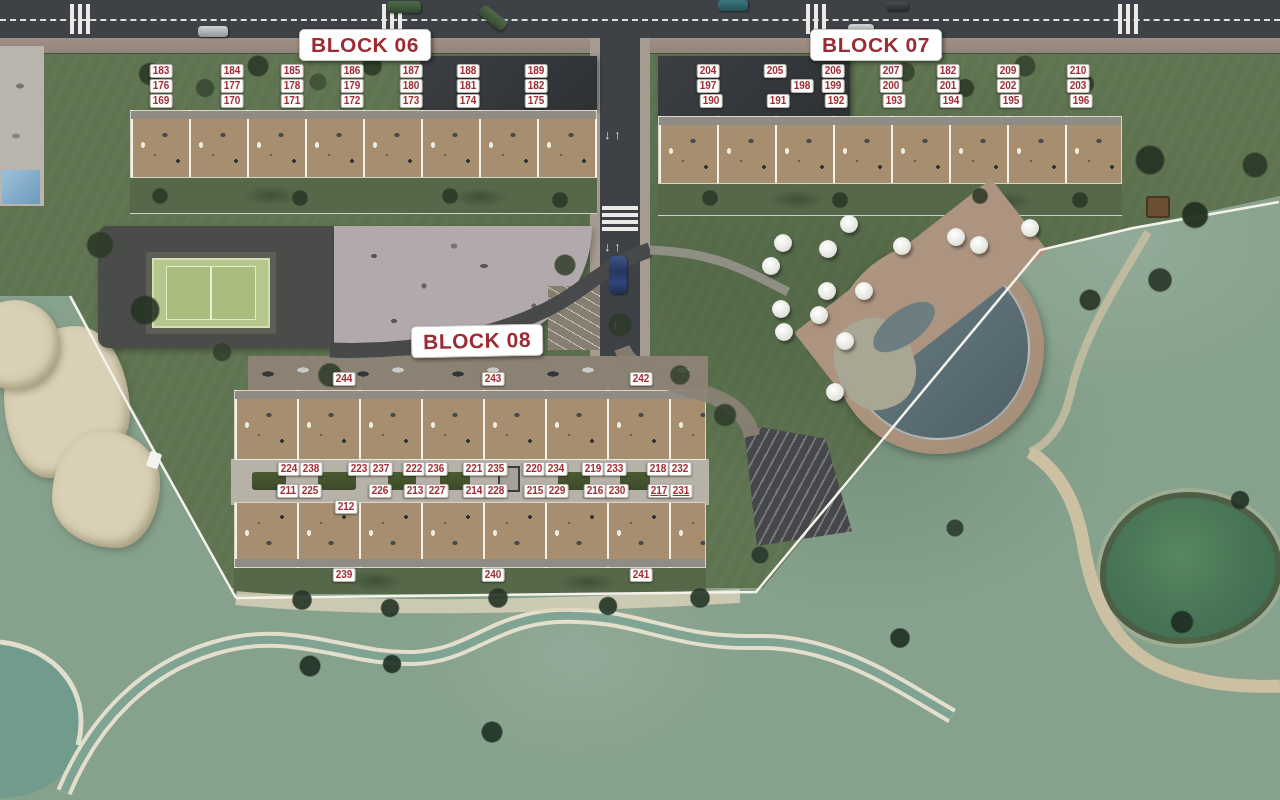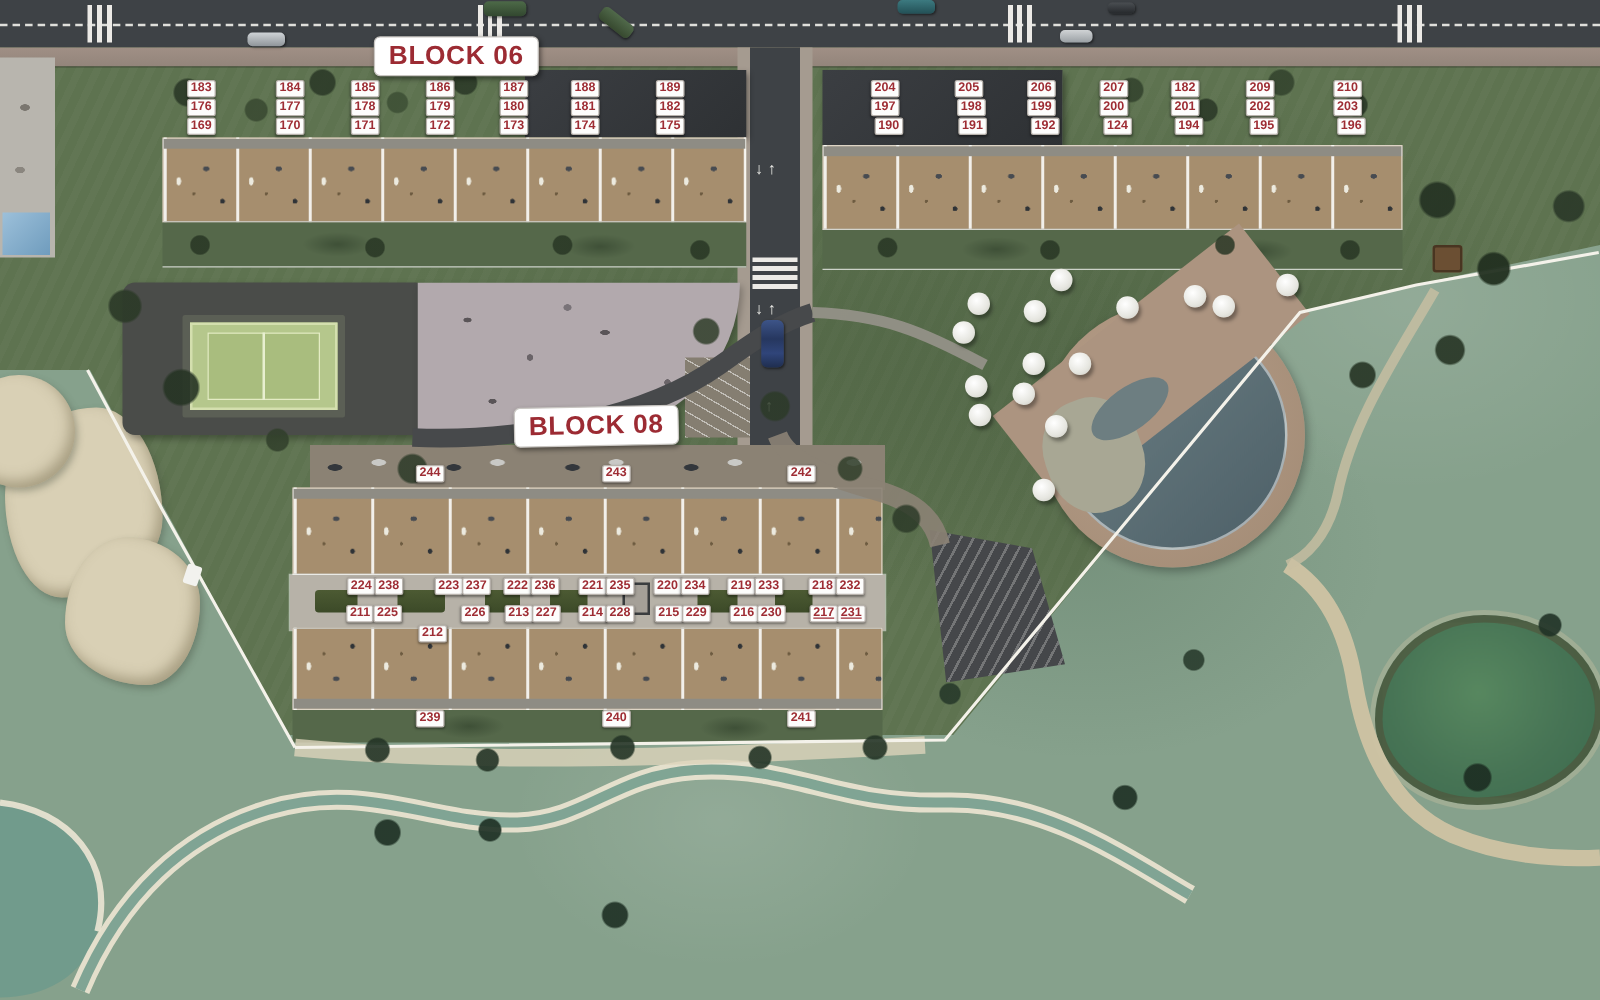--- a/index.html
+++ b/index.html
@@ -334,30 +334,30 @@
       <div class="unit-label" style="left: 468px; top: 101px;">174</div>
       <div class="unit-label" style="left: 536px; top: 101px;">175</div>
       <div class="unit-label" style="left: 708px; top: 71px;">204</div>
       <div class="unit-label" style="left: 775px; top: 71px;">205</div>
       <div class="unit-label" style="left: 833px; top: 71px;">206</div>
       <div class="unit-label" style="left: 891px; top: 71px;">207</div>
       <div class="unit-label" style="left: 948px; top: 71px;">182</div>
       <div class="unit-label" style="left: 1008px; top: 71px;">209</div>
       <div class="unit-label" style="left: 1078px; top: 71px;">210</div>
       <div class="unit-label" style="left: 708px; top: 86px;">197</div>
-      <div class="unit-label" style="left: 777px; top: 86px;">198</div>
+      <div class="unit-label" style="left: 802px; top: 86px;">198</div>
       <div class="unit-label" style="left: 833px; top: 86px;">199</div>
       <div class="unit-label" style="left: 891px; top: 86px;">200</div>
       <div class="unit-label" style="left: 948px; top: 86px;">201</div>
       <div class="unit-label" style="left: 1008px; top: 86px;">202</div>
       <div class="unit-label" style="left: 1078px; top: 86px;">203</div>
       <div class="unit-label" style="left: 711px; top: 101px;">190</div>
       <div class="unit-label" style="left: 778px; top: 101px;">191</div>
       <div class="unit-label" style="left: 836px; top: 101px;">192</div>
-      <div class="unit-label" style="left: 894px; top: 101px;">124</div>
+      <div class="unit-label" style="left: 894px; top: 101px;">193</div>
       <div class="unit-label" style="left: 951px; top: 101px;">194</div>
       <div class="unit-label" style="left: 1011px; top: 101px;">195</div>
       <div class="unit-label" style="left: 1081px; top: 101px;">196</div>
       <div class="unit-label" style="left: 344px; top: 379px;">244</div>
       <div class="unit-label" style="left: 493px; top: 379px;">243</div>
       <div class="unit-label" style="left: 641px; top: 379px;">242</div>
       <div class="unit-label" style="left: 289px; top: 469px;">224</div>
       <div class="unit-label" style="left: 311px; top: 469px;">238</div>
       <div class="unit-label" style="left: 359px; top: 469px;">223</div>
       <div class="unit-label" style="left: 381px; top: 469px;">237</div>
@@ -384,16 +384,17 @@
       <div class="unit-label" style="left: 595px; top: 491px;">216</div>
       <div class="unit-label" style="left: 617px; top: 491px;">230</div>
       <div class="unit-label" style="left: 659px; top: 491px; text-decoration: underline;">217</div>
       <div class="unit-label" style="left: 681px; top: 491px; text-decoration: underline;">231</div>
       <div class="unit-label" style="left: 344px; top: 575px;">239</div>
       <div class="unit-label" style="left: 493px; top: 575px;">240</div>
       <div class="unit-label" style="left: 641px; top: 575px;">241</div>
     </div>
   <div id="block-labels-layer" style="left:0;top:0;width:1280px;height:800px;">
     <div class="block-label" id="block-label-block-06" style="left: 365px; top: 45px;">BLOCK 06</div>
+    <div class="block-label" id="block-label-block-07" style="left: 876px; top: 45px;">BLOCK 07</div>
     <div class="block-label" id="block-label-block-08" style="left: 477px; top: 341px;">BLOCK 08</div>
   </div>
 
 </div>
 
 </body></html>

